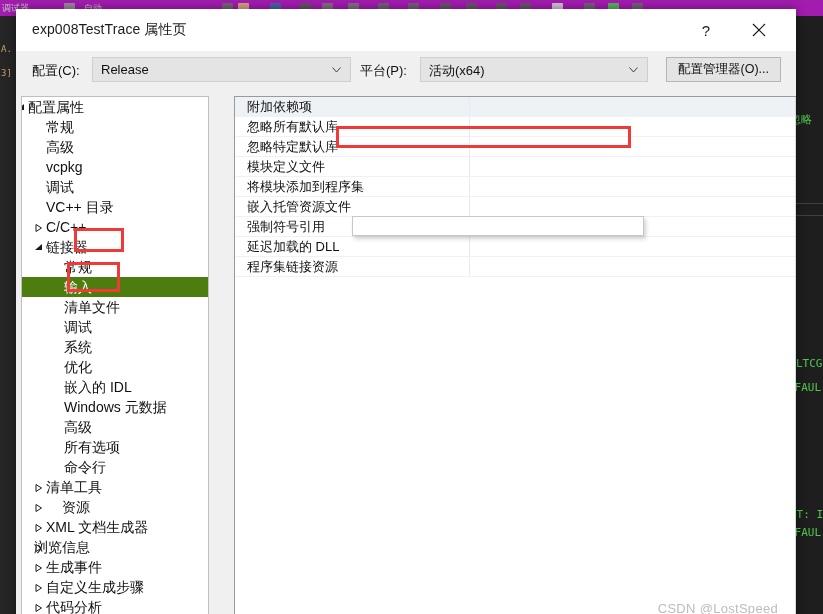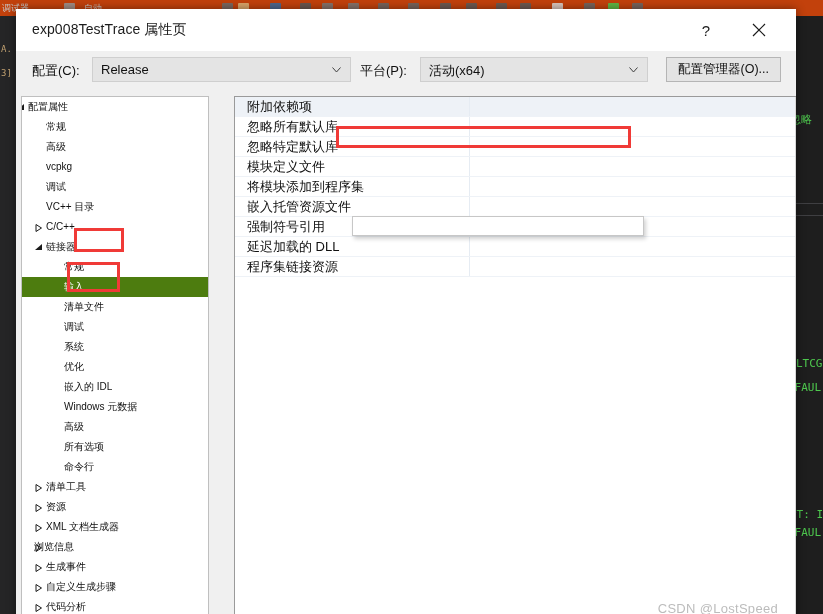--- a/index.html
+++ b/index.html
@@ -9,21 +9,21 @@
     background: #252526;
     font-family: "Liberation Sans", "DejaVu Sans", sans-serif;
     -webkit-font-smoothing: antialiased;
   }
   #root { position: relative; width: 823px; height: 614px; }
 
   
   .vs-bg { position: absolute; inset: 0; background: #2d2d30; }
   .vs-toolbar {
     position: absolute; left: 0; top: 0; width: 823px; height: 16px;
-    background: #c2410c;
+    background: #a21caf;
   }
   .vs-tool-item {
     position: absolute; top: 2px; height: 12px;
     color: #c8c8c8; font-size: 9px; line-height: 12px;
     white-space: nowrap;
   }
   .vs-ico {
     position: absolute; top: 3px; width: 11px; height: 10px;
     border-radius: 1px; opacity: .85;
   }
@@ -114,21 +114,21 @@
 
   
   .tree {
     position: absolute; left: 5px; top: 7px;
     width: 188px; bottom: 1px;
     background: #ffffff; border: 1px solid #bfbfbf;
     box-sizing: border-box; overflow: hidden;
   }
   .tnode {
     position: relative; height: 20px; line-height: 20px;
-    white-space: nowrap; font-size: 10px; color: #101010;
+    white-space: nowrap; font-size: 14px; color: #101010;
     cursor: default;
   }
   .tnode.sel { background: #4d7c0f; color: #ffffff; }
   .tnode .exp {
     position: absolute; left: 0; top: 0; width: 14px; height: 20px;
   }
   .tnode .exp svg { position: absolute; left: 3px; top: 7px; }
   .tnode .lbl { position: absolute; top: 0; }
 
   
@@ -337,21 +337,21 @@
               </svg>
             </span>
             <span class="lbl" style="left: 24px;">清单工具</span>
           </div>
           <div class="tnode">
             <span class="exp" style="left: 10px;">
               <svg width="8" height="8" viewBox="0 0 8 8">
                 <path d="M1 0.5 L6.5 4 L1 7.5 Z" fill="none" stroke="#1b1b1b" stroke-width="1"></path>
               </svg>
             </span>
-            <span class="lbl" style="left: 24px;">资源</span>
+            <span class="lbl" style="left: 40px;">资源</span>
           </div>
           <div class="tnode">
             <span class="exp" style="left: 10px;">
               <svg width="8" height="8" viewBox="0 0 8 8">
                 <path d="M1 0.5 L6.5 4 L1 7.5 Z" fill="none" stroke="#1b1b1b" stroke-width="1"></path>
               </svg>
             </span>
             <span class="lbl" style="left: 24px;">XML 文档生成器</span>
           </div>
           <div class="tnode">

